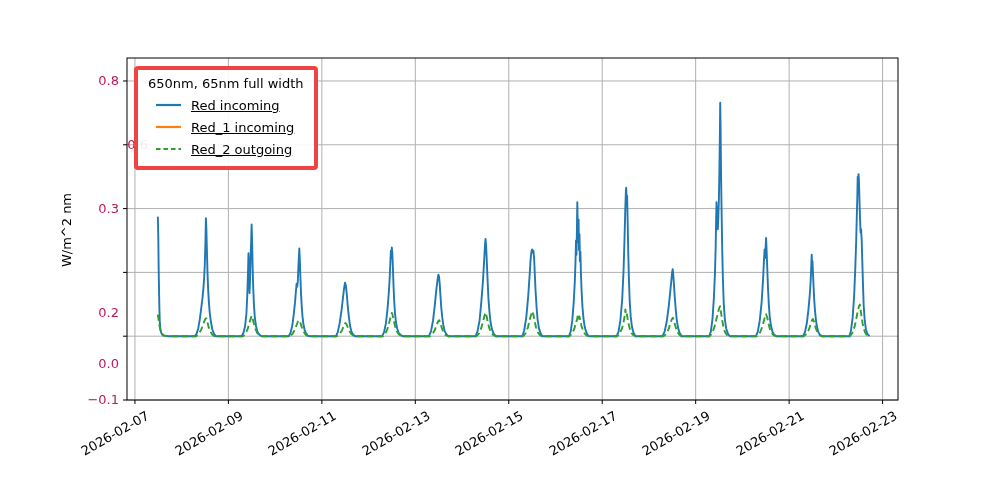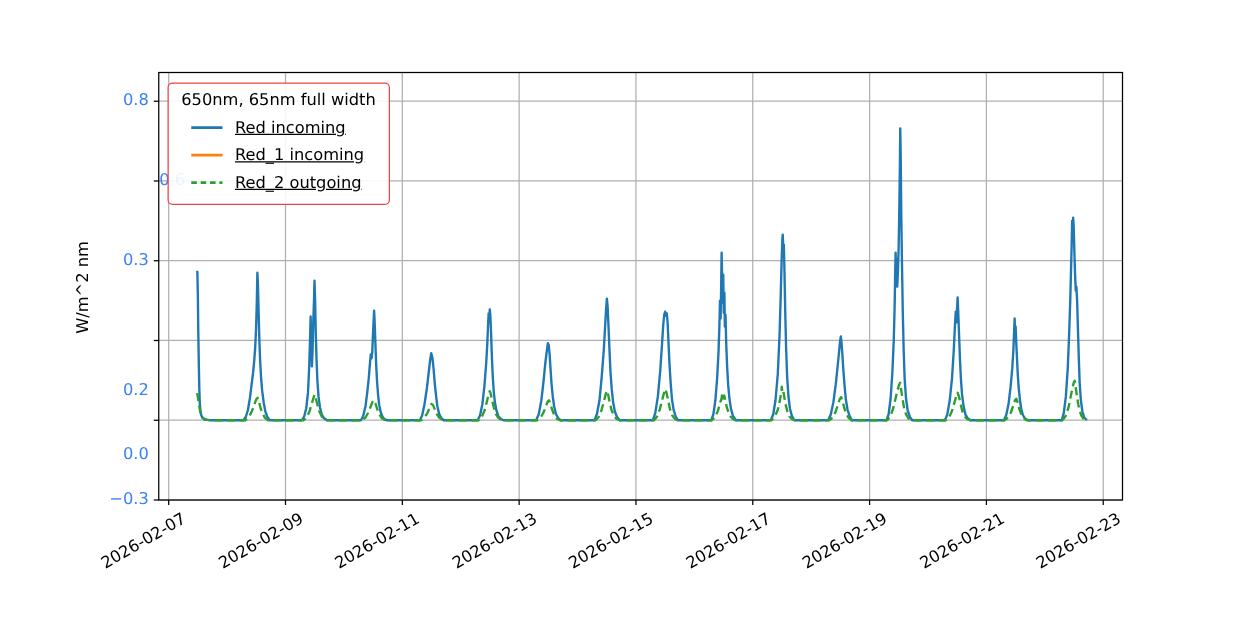--- a/index.html
+++ b/index.html
@@ -1,26 +1,26 @@
 <!DOCTYPE html>
 <html><head>
 <meta charset="utf-8">
 <style>
   html,body{margin:0;padding:0;background:#ffffff;}
   .fig{position:relative;width:1000px;height:500px;background:#ffffff;
        font-family:"DejaVu Sans","Liberation Sans",sans-serif;color:#000;overflow:hidden;}
   .fig svg.plot{position:absolute;left:0;top:0;}
   .ytick{position:absolute;left:0;width:119px;height:18px;line-height:18px;
-         text-align:right;font-size:13px;color:#3b82f6;}
+         text-align:right;font-size:13px;color:#be185d;}
   .xtick{position:absolute;top:407px;height:17px;line-height:17px;font-size:13px;color:#000;
          white-space:nowrap;transform:rotate(-30deg);transform-origin:100% 0;}
   .ylabel{position:absolute;left:-33px;top:220px;width:200px;height:20px;line-height:20px;
           text-align:center;font-size:13px;transform:rotate(-90deg);}
   .legend{position:absolute;left:134px;top:66px;background:rgba(255,255,255,0.9);
-          border:1px solid #ef4444;border-radius:4px;padding:5px 10px 6px 8px;font-size:13px;}
+          border:4px solid #ef4444;border-radius:4px;padding:5px 10px 6px 8px;font-size:13px;}
   .legend-title{padding:1px 0 3px 2px;white-space:nowrap;}
   .legend-row{display:flex;align-items:center;gap:9px;height:22px;margin-left:9px;text-decoration:underline;}
   .legend-row .lbl{white-space:nowrap;}
 </style>
 </head>
 <body>
 
 <div class="fig">
   <svg class="plot" id="plot" width="1000" height="500">
       <line x1="134.94363636363636" y1="58" x2="134.94363636363636" y2="400" stroke="#b0b0b0" stroke-width="1"></line>
@@ -54,21 +54,21 @@
       <line x1="508.76181818181817" y1="400" x2="508.76181818181817" y2="404" stroke="#000" stroke-width="1"></line>
       <line x1="602.2163636363637" y1="400" x2="602.2163636363637" y2="404" stroke="#000" stroke-width="1"></line>
       <line x1="695.670909090909" y1="400" x2="695.670909090909" y2="404" stroke="#000" stroke-width="1"></line>
       <line x1="789.1254545454545" y1="400" x2="789.1254545454545" y2="404" stroke="#000" stroke-width="1"></line>
       <line x1="882.58" y1="400" x2="882.58" y2="404" stroke="#000" stroke-width="1"></line>
     </svg>
 
   <div class="ylabel">W/m^2 nm</div>
 
   <div id="yticks">
-      <div class="ytick" style="top: 391px;">−0.3</div>
+      <div class="ytick" style="top: 391px;">−0.1</div>
       <div class="ytick" style="top: 327.194px; margin-top: 28px;">0.0</div>
       <div class="ytick" style="top: 263.388px; margin-top: 41px;">0.2</div>
       <div class="ytick" style="top: 199.582px;">0.3</div>
       <div class="ytick" style="top: 135.776px; margin-left: 29px;">0.6</div>
       <div class="ytick" style="top: 71.9701px;">0.8</div>
     </div>
   <div id="xticks">
       <div class="xtick" style="right: 856.056px;">2026-02-07</div>
       <div class="xtick" style="right: 762.602px;">2026-02-09</div>
       <div class="xtick" style="right: 669.147px;">2026-02-11</div>

